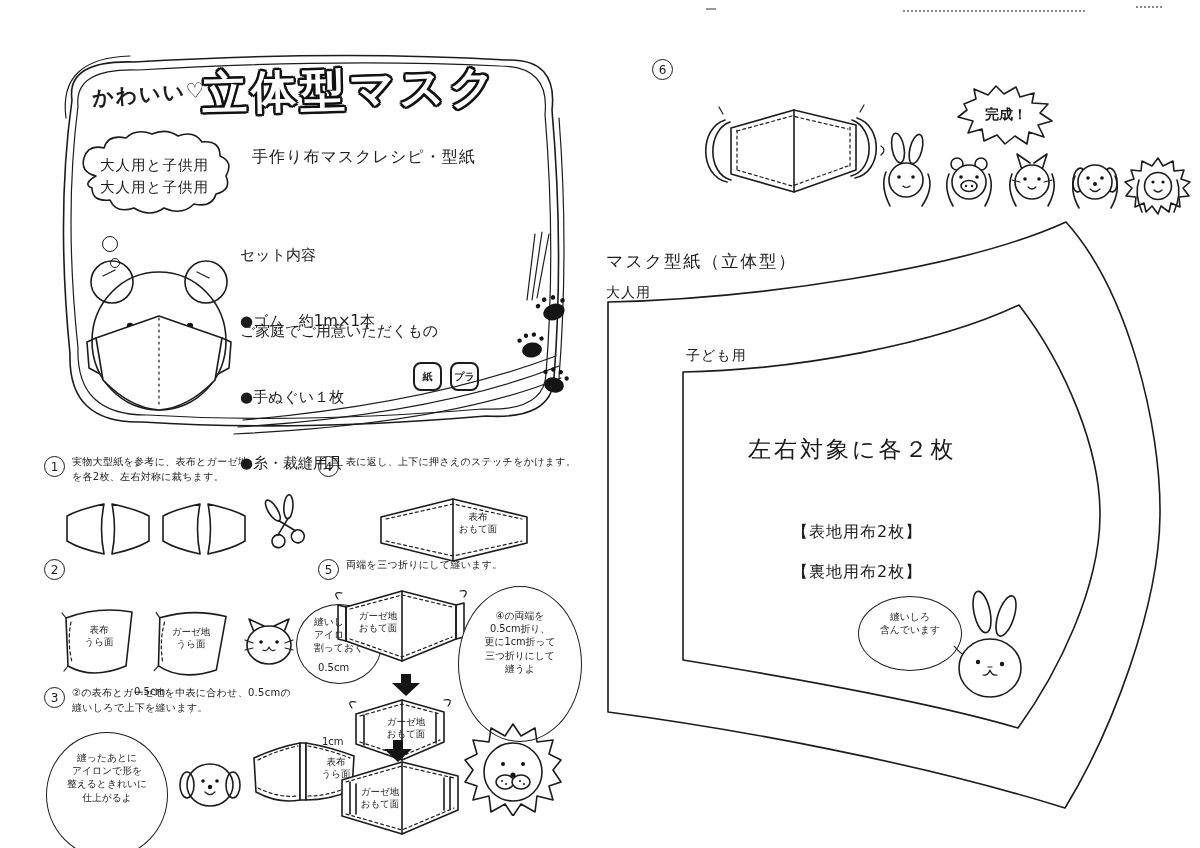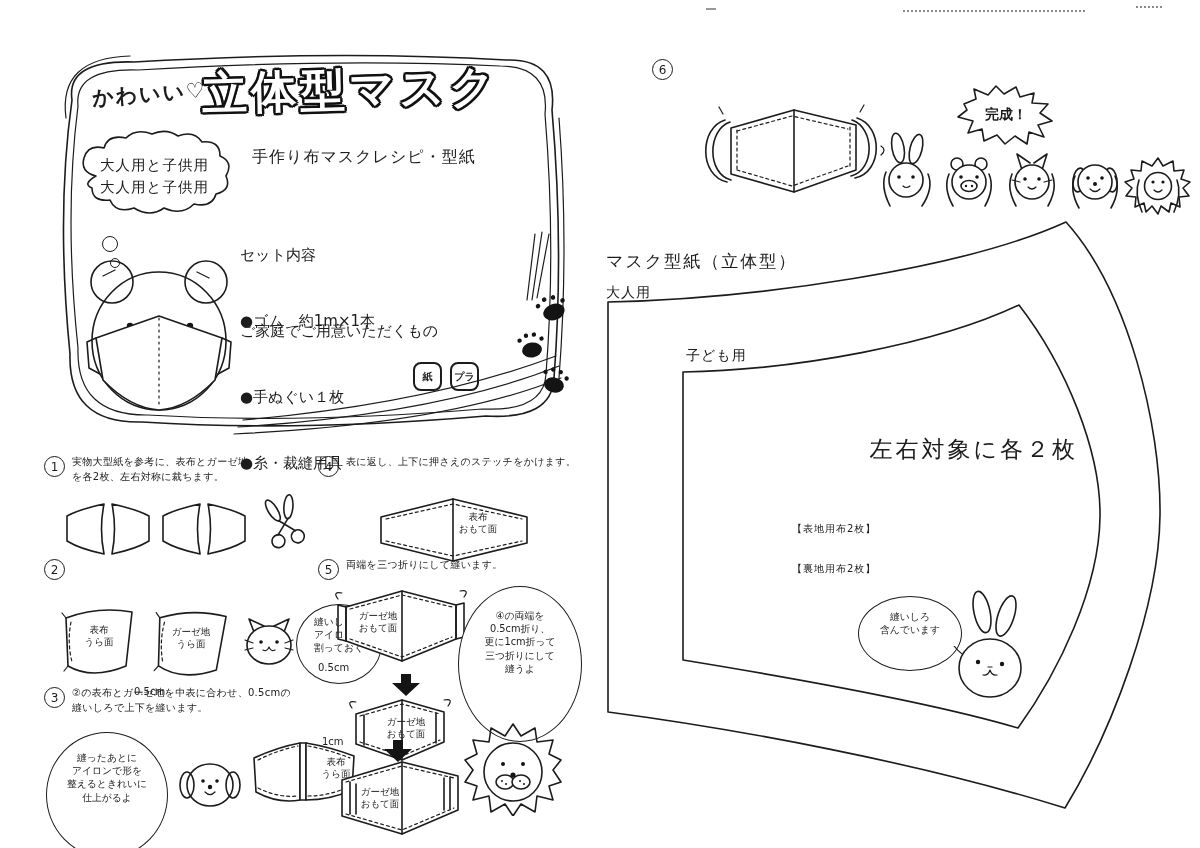--- a/index.html
+++ b/index.html
@@ -26,22 +26,22 @@
     border-radius:50%;align-items:center;justify-content:center;font-size:12px;margin-right:7px;margin-top:1px}
   .steptxt{font-size:10px;line-height:1.45;letter-spacing:.3px}
   .lbl{font-size:9.5px;line-height:1.3;text-align:center;white-space:nowrap}
   .note{font-size:10px;white-space:nowrap}
   .bubble{border:1.5px solid #1c1c1c;text-align:center;background:#fff}
   .bubtxt{font-size:9.8px;line-height:1.35;white-space:nowrap}
   .rc{display:inline-flex;align-items:center;justify-content:center;border:2px solid #1c1c1c;
       border-radius:8px;width:25px;height:25px;font-size:10px;font-weight:700}
   .ptitle{font-size:17px;letter-spacing:2px;font-weight:500}
   .plabel{font-size:14px;letter-spacing:1px}
-  .pcenter{font-size:23px;letter-spacing:3px;text-align:right;width:330px}
-  .pnote{font-size:10px;letter-spacing:1px}
+  .pcenter{font-size:23px;letter-spacing:3px;text-align:left;width:330px}
+  .pnote{font-size:16px;letter-spacing:1px}
   .burst-txt{display:flex;align-items:center;justify-content:center;font-size:14px;font-weight:700}
   .artifact{border-top:2px dotted #8a8a8a}
 </style>
 </head>
 <body>
 
 <div class="page">
 
   <div class="abs artifact" style="left:903px;top:10px;width:182px"></div>
   <div class="abs" style="left:706px;top:8px;width:10px;height:2px;background:#999"></div>

